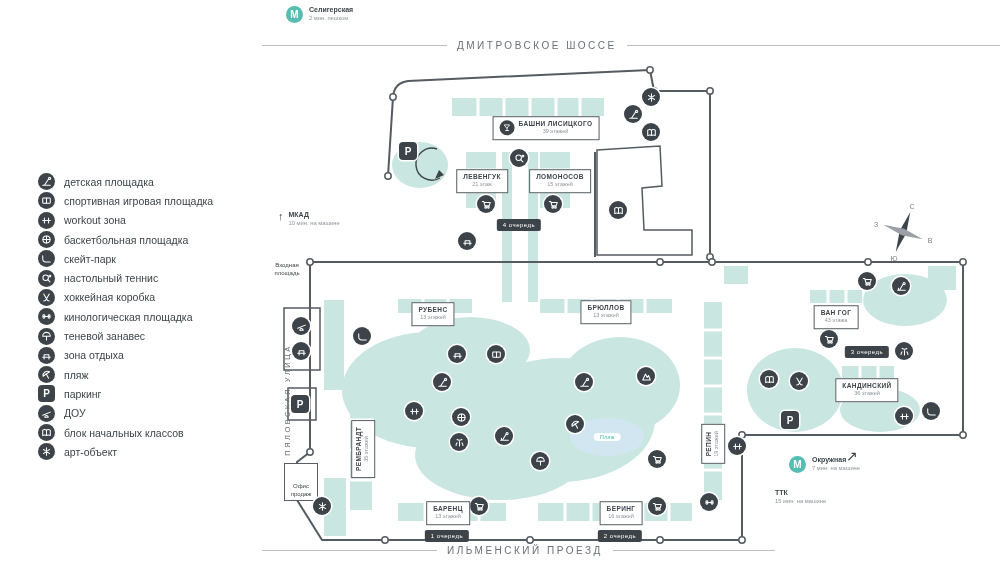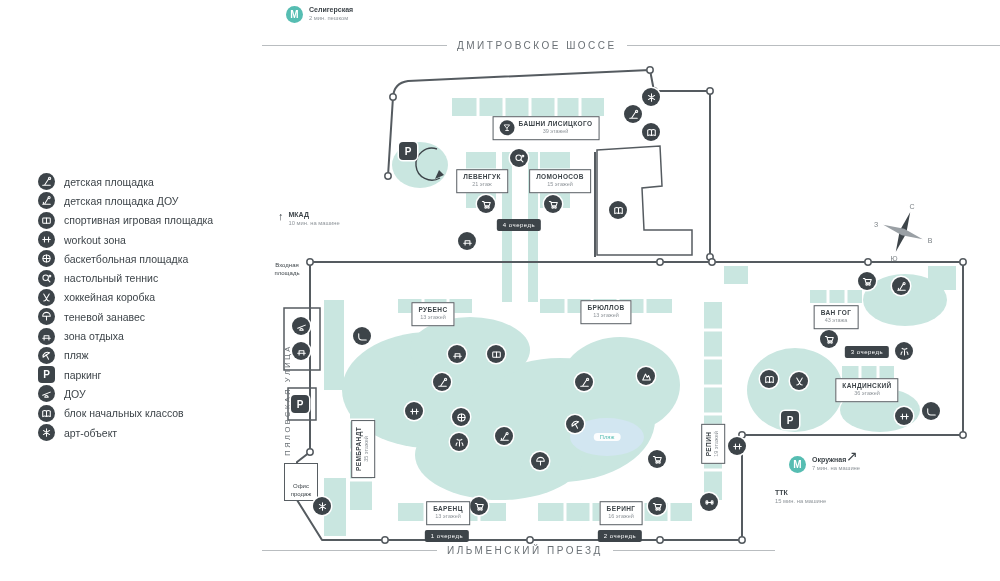--- a/index.html
+++ b/index.html
@@ -273,28 +273,20 @@
         <span class="micon">
           <svg viewBox="0 0 16 16">
             <use href="#sym-playground"></use>
           </svg>
         </span>
         <span class="legend-label">детская площадка</span>
       </div>
       <div class="legend-item">
         <span class="micon">
           <svg viewBox="0 0 16 16">
-            <use href="#sym-playground-dou"></use>
-          </svg>
-        </span>
-        <span class="legend-label">детская площадка ДОУ</span>
-      </div>
-      <div class="legend-item">
-        <span class="micon">
-          <svg viewBox="0 0 16 16">
             <use href="#sym-sport-field"></use>
           </svg>
         </span>
         <span class="legend-label">спортивная игровая площадка</span>
       </div>
       <div class="legend-item">
         <span class="micon">
           <svg viewBox="0 0 16 16">
             <use href="#sym-workout"></use>
           </svg>
@@ -305,32 +297,48 @@
         <span class="micon">
           <svg viewBox="0 0 16 16">
             <use href="#sym-basketball"></use>
           </svg>
         </span>
         <span class="legend-label">баскетбольная площадка</span>
       </div>
       <div class="legend-item">
         <span class="micon">
           <svg viewBox="0 0 16 16">
+            <use href="#sym-skate-park"></use>
+          </svg>
+        </span>
+        <span class="legend-label">скейт-парк</span>
+      </div>
+      <div class="legend-item">
+        <span class="micon">
+          <svg viewBox="0 0 16 16">
             <use href="#sym-table-tennis"></use>
           </svg>
         </span>
         <span class="legend-label">настольный теннис</span>
       </div>
       <div class="legend-item">
         <span class="micon">
           <svg viewBox="0 0 16 16">
             <use href="#sym-hockey"></use>
           </svg>
         </span>
         <span class="legend-label">хоккейная коробка</span>
+      </div>
+      <div class="legend-item">
+        <span class="micon">
+          <svg viewBox="0 0 16 16">
+            <use href="#sym-dog-area"></use>
+          </svg>
+        </span>
+        <span class="legend-label">кинологическая площадка</span>
       </div>
       <div class="legend-item">
         <span class="micon">
           <svg viewBox="0 0 16 16">
             <use href="#sym-shade"></use>
           </svg>
         </span>
         <span class="legend-label">теневой занавес</span>
       </div>
       <div class="legend-item">

